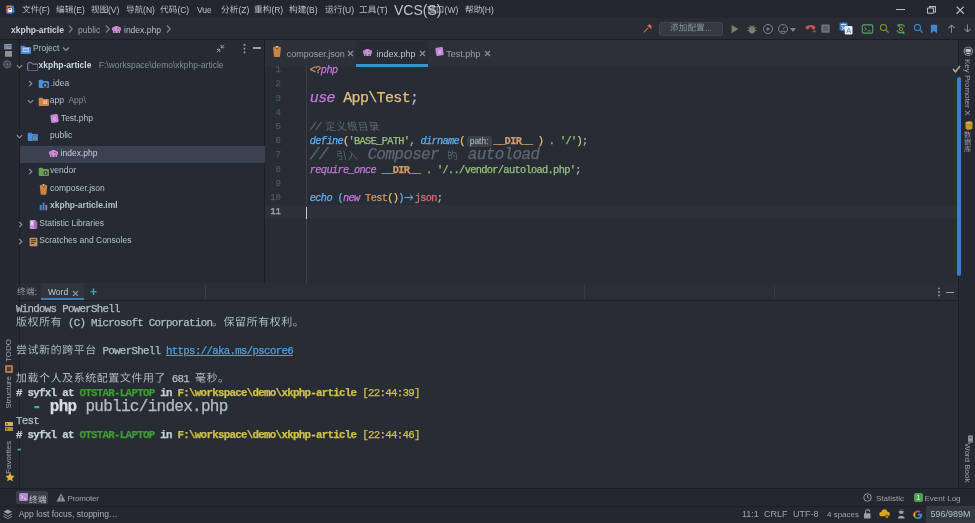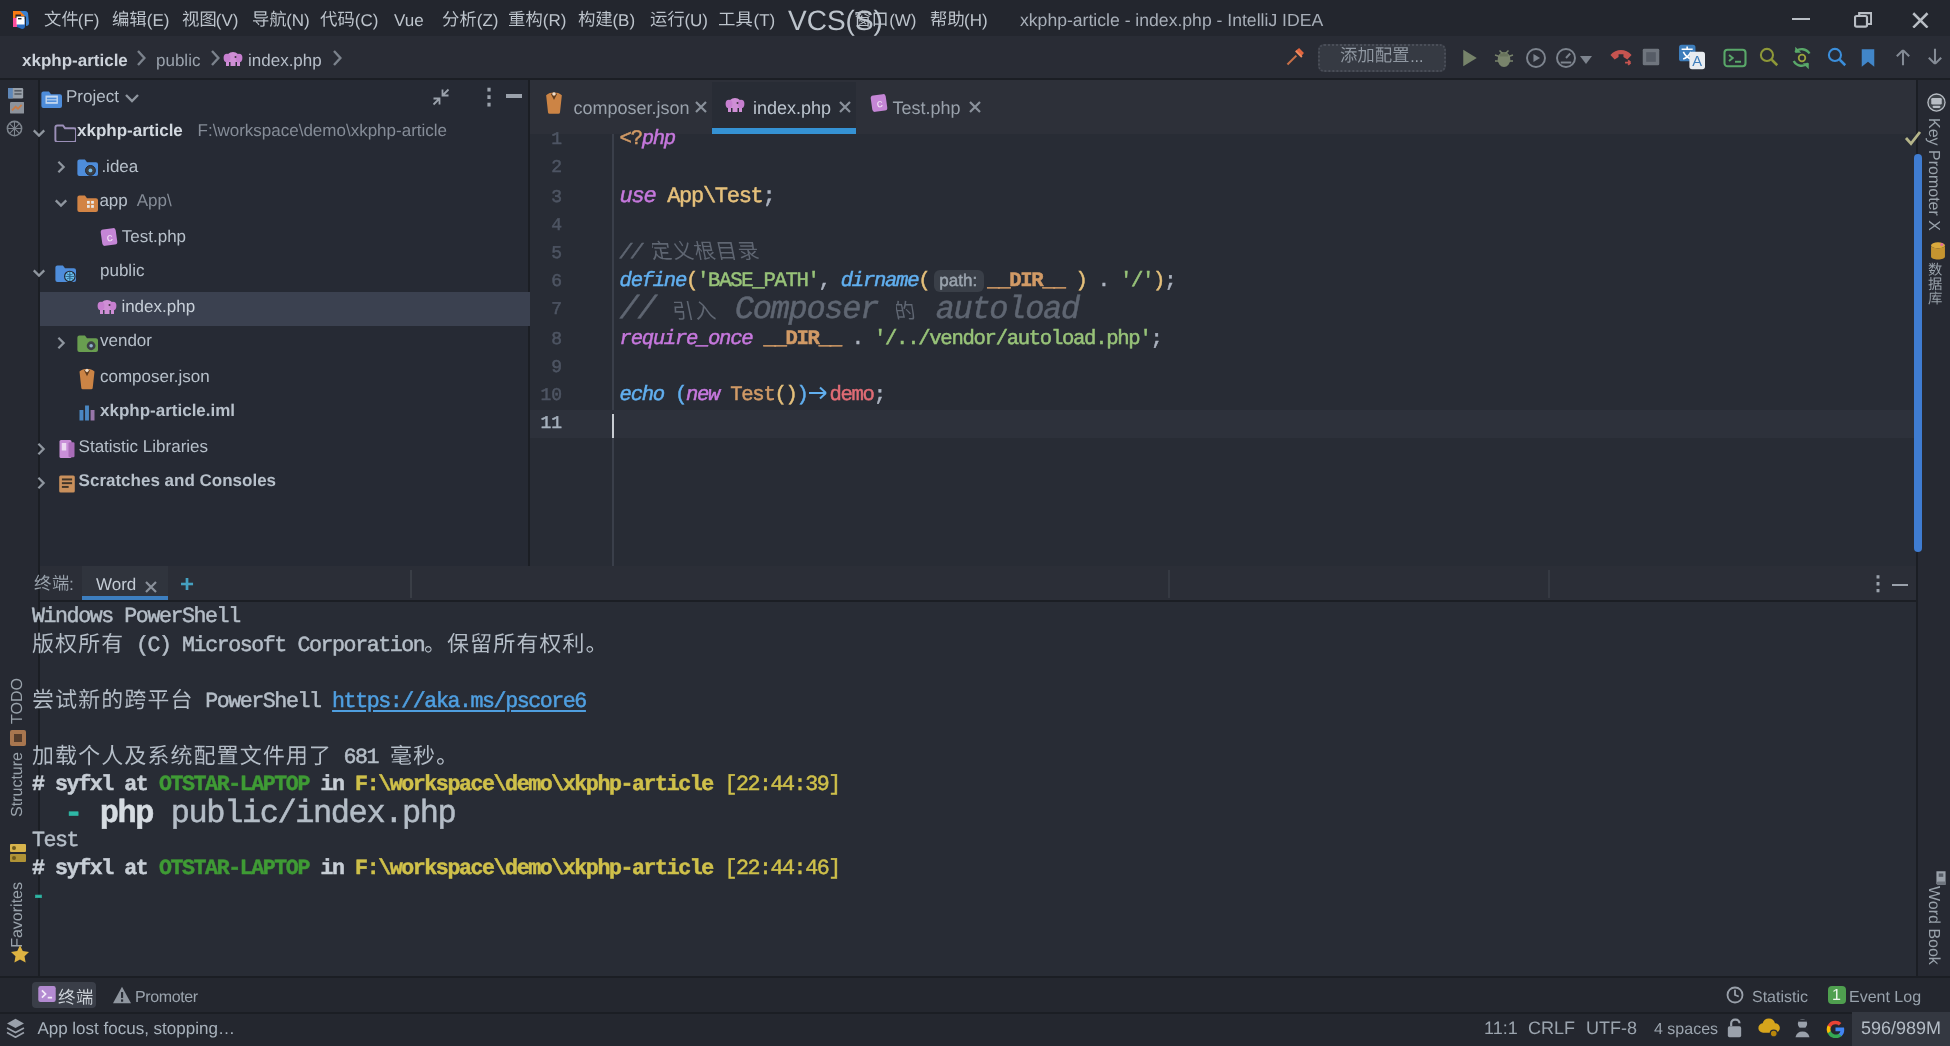--- a/index.html
+++ b/index.html
@@ -48,21 +48,20 @@
     <div class="abs" style="left:359.4px;top:1px;height:18px;line-height:18px;font-size:8.5px;color:#bdc4cc;white-space:nowrap"><svg width="17.4" height="8.7" viewBox="0 -7.66 17.4 8.70" style="vertical-align:-1.04px;">
         <path fill="currentColor" d="M0.5 -0.6V0.0H8.3V-0.6H4.7V-5.7H7.8V-6.3H0.9V-5.7H4.0V-0.6Z M14.0 -0.7C14.9 -0.3 15.9 0.3 16.5 0.7L17.1 0.2C16.4 -0.2 15.4 -0.7 14.4 -1.2ZM11.6 -1.2C11.0 -0.7 9.9 -0.1 9.0 0.2C9.2 0.3 9.4 0.6 9.5 0.7C10.4 0.3 11.5 -0.2 12.2 -0.8ZM10.5 -6.9V-1.8H9.2V-1.2H17.0V-1.8H15.7V-6.9ZM11.2 -1.8V-2.6H15.0V-1.8ZM11.2 -5.1H15.0V-4.4H11.2ZM11.2 -5.6V-6.4H15.0V-5.6ZM11.2 -3.9H15.0V-3.1H11.2Z"></path>
       </svg><span>(T)</span></div>
     <div class="abs" style="left:394px;top:1px;height:18px;line-height:18px;font-size:14px;color:#bdc4cc;white-space:nowrap"><span>VCS(S)</span></div>
     <div class="abs" style="left:427.2px;top:1px;height:18px;line-height:18px;font-size:8.5px;color:#bdc4cc;white-space:nowrap"><svg width="17.4" height="8.7" viewBox="0 -7.66 17.4 8.70" style="vertical-align:-1.04px;">
         <path fill="currentColor" d="M3.2 -5.9C2.5 -5.3 1.6 -4.9 0.7 -4.6L1.1 -4.1C2.0 -4.4 3.0 -4.9 3.7 -5.5ZM5.0 -5.5C5.9 -5.1 7.0 -4.5 7.6 -4.1L8.0 -4.5C7.4 -4.9 6.3 -5.5 5.4 -5.9ZM3.8 -5.0C3.6 -4.7 3.4 -4.4 3.2 -4.1H1.4V0.7H2.1V0.3H6.7V0.7H7.4V-4.1H3.9C4.1 -4.3 4.3 -4.6 4.4 -4.8ZM2.1 -0.1V-3.6H6.7V-0.1ZM3.2 -1.9C3.5 -1.8 3.9 -1.6 4.3 -1.4C3.7 -1.1 3.1 -0.8 2.4 -0.7C2.5 -0.6 2.6 -0.4 2.7 -0.3C3.4 -0.5 4.1 -0.7 4.8 -1.2C5.2 -0.9 5.6 -0.7 5.9 -0.4L6.2 -0.8C6.0 -1.0 5.6 -1.2 5.2 -1.5C5.6 -1.8 5.9 -2.2 6.1 -2.8L5.8 -2.9L5.7 -2.9H3.7C3.8 -3.1 3.9 -3.2 3.9 -3.4L3.4 -3.4C3.2 -3.0 2.9 -2.5 2.4 -2.1C2.5 -2.1 2.7 -1.9 2.8 -1.8C3.0 -2.0 3.2 -2.3 3.4 -2.5H5.4C5.2 -2.2 5.0 -1.9 4.7 -1.7C4.3 -1.9 3.9 -2.1 3.5 -2.2ZM3.7 -7.2C3.8 -7.0 3.9 -6.8 4.0 -6.6H0.7V-5.2H1.3V-6.0H7.3V-5.2H8.0V-6.6H4.8C4.7 -6.8 4.5 -7.1 4.4 -7.4Z M9.8 -6.4V0.5H10.5V-0.3H15.6V0.4H16.3V-6.4ZM10.5 -0.9V-5.7H15.6V-0.9Z"></path>
       </svg><span>(W)</span></div>
     <div class="abs" style="left:464.6px;top:1px;height:18px;line-height:18px;font-size:8.5px;color:#bdc4cc;white-space:nowrap"><svg width="17.4" height="8.7" viewBox="0 -7.66 17.4 8.70" style="vertical-align:-1.04px;">
         <path fill="currentColor" d="M2.4 -7.3V-6.6H0.6V-6.1H2.4V-5.5H0.8V-4.9H2.4V-4.7C2.4 -4.6 2.4 -4.4 2.3 -4.3H0.4V-3.7H2.1C1.8 -3.3 1.3 -3.0 0.6 -2.7C0.7 -2.6 1.0 -2.4 1.1 -2.2C2.0 -2.6 2.5 -3.2 2.8 -3.7H4.7V-4.3H3.0C3.0 -4.4 3.0 -4.6 3.0 -4.7V-4.9H4.5V-5.5H3.0V-6.1H4.6V-6.6H3.0V-7.3ZM5.1 -6.9V-2.6H5.7V-6.4H7.2C7.0 -6.0 6.7 -5.6 6.4 -5.2C7.2 -4.8 7.4 -4.4 7.4 -4.1C7.4 -3.9 7.4 -3.7 7.2 -3.7C7.1 -3.6 7.0 -3.6 6.9 -3.6C6.6 -3.6 6.3 -3.6 5.9 -3.6C6.0 -3.5 6.1 -3.3 6.1 -3.1C6.5 -3.1 6.8 -3.1 7.1 -3.1C7.3 -3.1 7.5 -3.2 7.7 -3.2C7.9 -3.4 8.1 -3.6 8.1 -4.0C8.1 -4.4 7.8 -4.8 7.1 -5.3C7.4 -5.7 7.8 -6.2 8.2 -6.7L7.7 -7.0L7.6 -6.9ZM1.3 -2.3V0.2H2.0V-1.7H4.0V0.7H4.7V-1.7H6.9V-0.5C6.9 -0.4 6.8 -0.4 6.7 -0.3C6.5 -0.3 6.0 -0.3 5.5 -0.4C5.6 -0.2 5.7 0.0 5.7 0.2C6.4 0.2 6.9 0.2 7.2 0.1C7.4 0.0 7.5 -0.2 7.5 -0.5V-2.3H4.7V-3.0H4.0V-2.3Z M14.2 -7.3C14.2 -6.6 14.2 -6.0 14.2 -5.3H12.8V-4.7H14.2C14.0 -2.6 13.6 -0.8 11.9 0.2C12.1 0.3 12.3 0.6 12.4 0.7C14.2 -0.5 14.7 -2.4 14.8 -4.7H16.1C16.1 -1.5 16.0 -0.4 15.8 -0.1C15.7 0.0 15.6 0.0 15.4 0.0C15.2 0.0 14.8 0.0 14.3 -0.0C14.4 0.2 14.5 0.4 14.5 0.6C15.0 0.6 15.4 0.7 15.7 0.6C16.0 0.6 16.2 0.5 16.3 0.3C16.6 -0.1 16.7 -1.3 16.8 -5.0C16.8 -5.1 16.8 -5.3 16.8 -5.3H14.8C14.8 -6.0 14.8 -6.6 14.8 -7.3ZM9.0 -0.8 9.1 -0.2C10.2 -0.4 11.6 -0.7 13.0 -1.1L12.9 -1.7L12.5 -1.5V-6.9H9.6V-0.9ZM10.2 -1.1V-2.6H11.8V-1.4ZM10.2 -4.4H11.8V-3.1H10.2ZM10.2 -5.0V-6.3H11.8V-5.0Z"></path>
       </svg><span>(H)</span></div>
-<div class="abs" style="left:510px;top:1px;height:18px;line-height:18px;font-size:8.8px;color:#a7aeb8">xkphp-article - index.php - IntelliJ IDEA</div>
 
 <div class="abs" style="left:896px;top:8.6px;width:9px;height:1.8px;background:#b9bec5"></div>
 <svg class="abs" style="left:926.5px;top:5.8px" width="9" height="8" viewBox="0 0 9 8">
  <rect x="0.5" y="2" width="6" height="5.3" rx="0.8" fill="none" stroke="#b9bec5" stroke-width="1.1"></rect>
  <path d="M2.6 2V0.6h6V6H7" fill="none" stroke="#b9bec5" stroke-width="1.1"></path>
     </svg>
 <svg class="abs" style="left:956.4px;top:5.5px" width="8.4" height="8.4" viewBox="0 0 8 8">
  <path d="M0.6 0.6L7.4 7.4M7.4 0.6L0.6 7.4" stroke="#b9bec5" stroke-width="1.2"></path>
     </svg>
 </div>
@@ -312,21 +311,21 @@
 <div class="abs" style="left:39.3px;top:214.7px;height:17.5px;line-height:17.5px;font-size:8.5px;font-weight:normal;color:#b7c0ca;white-space:nowrap">Statistic Libraries</div>
 <svg class="abs" style="left:17px;top:238px" width="7" height="7" viewBox="0 0 8 8">
     <path d="M2.5 1l3 3-3 3" stroke="#8f969f" stroke-width="1.3" fill="none"></path>
   </svg>
 <svg class="abs" style="left:28.7px;top:236.5px" width="9" height="10" viewBox="0 0 12 13">
     <rect x="0.8" y="0.8" width="10.4" height="11.4" rx="1" fill="#c9905c"></rect>
     <rect x="2.6" y="2.8" width="6.8" height="1.3" fill="#3e3428"></rect>
     <rect x="2.6" y="5.3" width="6.8" height="1.3" fill="#3e3428"></rect>
     <rect x="2.6" y="7.8" width="4.5" height="1.3" fill="#3e3428"></rect>
   </svg>
-<div class="abs" style="left:39.3px;top:232.2px;height:17.5px;line-height:17.5px;font-size:8.5px;font-weight:bold;color:#b7c0ca;white-space:nowrap">Scratches and Consoles</div>
+<div class="abs" style="left:39.3px;top:232.2px;height:17.5px;line-height:17.5px;font-size:8.5px;font-weight:normal;color:#b7c0ca;white-space:nowrap">Scratches and Consoles</div>
 <div class="abs" style="left:265px;top:40px;width:693px;height:26.5px;background:#2d3039"></div>
 <div class="abs" style="left:356px;top:41px;width:72px;height:22.5px;background:#282c35"></div>
 <div class="abs" style="left:356px;top:63.5px;width:72px;height:3px;background:#3592d4"></div>
 <svg class="abs" style="left:272px;top:46px" width="10" height="11" viewBox="0 0 12 14">
     <path d="M1 2C2.5 0.7 4 0.3 6 0.3S9.5 0.7 11 2l-1.2 11a1 1 0 01-1 .9H3.2a1 1 0 01-1-.9z" fill="#cc8445"></path>
     <path d="M4.5 1l1.5 3 1.5-3" fill="none" stroke="#5c3a1e" stroke-width="1"></path>
     <circle cx="6" cy="1.2" r="1.1" fill="#f0dfce"></circle>
   </svg>
 <div class="abs" style="left:286.7px;top:46px;height:17px;line-height:17px;font-size:9px;color:#99a1ab">composer.json</div>
 <svg class="abs" style="left:347px;top:50px" width="7" height="7" viewBox="0 0 7 7">
@@ -359,34 +358,34 @@
 <div class="abs mono" style="left:265px;top:91.6px;width:16px;height:14.2px;line-height:14.2px;font-size:9px;text-align:right;color:#4e5563">3</div>
 <div class="abs mono" style="left:265px;top:105.8px;width:16px;height:14.2px;line-height:14.2px;font-size:9px;text-align:right;color:#4e5563">4</div>
 <div class="abs mono" style="left:265px;top:120.0px;width:16px;height:14.2px;line-height:14.2px;font-size:9px;text-align:right;color:#4e5563">5</div>
 <div class="abs mono" style="left:265px;top:134.2px;width:16px;height:14.2px;line-height:14.2px;font-size:9px;text-align:right;color:#4e5563">6</div>
 <div class="abs mono" style="left:265px;top:148.39999999999998px;width:16px;height:14.2px;line-height:14.2px;font-size:9px;text-align:right;color:#4e5563">7</div>
 <div class="abs mono" style="left:265px;top:162.6px;width:16px;height:14.2px;line-height:14.2px;font-size:9px;text-align:right;color:#4e5563">8</div>
 <div class="abs mono" style="left:265px;top:176.8px;width:16px;height:14.2px;line-height:14.2px;font-size:9px;text-align:right;color:#4e5563">9</div>
 <div class="abs mono" style="left:265px;top:191.0px;width:16px;height:14.2px;line-height:14.2px;font-size:9px;text-align:right;color:#4e5563">10</div>
 <div class="abs mono" style="left:265px;top:205.2px;width:16px;height:14.2px;line-height:14.2px;font-size:9px;text-align:right;color:#a6b0bd">11</div>
 <div class="abs mono" style="left:309.8px;top:63.2px;height:14.2px;line-height:14.2px;font-size:10.3px;letter-spacing:-0.65px;white-space:pre;color:#abb2bf"><span style="color:#d19a66">&lt;?</span><span style="color:#c678dd;font-style:italic">php</span></div>
-<div class="abs mono" style="left:309.8px;top:91.6px;height:14.2px;line-height:14.2px;font-size:11px;letter-spacing:-0.65px;white-space:pre;color:#abb2bf"><span style="color:#c678dd;font-style:italic">use</span><span style="color:#abb2bf"> </span><span style="color:#e5c07b">App\Test</span><span style="color:#abb2bf">;</span></div>
+<div class="abs mono" style="left:309.8px;top:91.6px;height:14.2px;line-height:14.2px;font-size:15px;letter-spacing:-0.65px;white-space:pre;color:#abb2bf"><span style="color:#c678dd;font-style:italic">use</span><span style="color:#abb2bf"> </span><span style="color:#e5c07b">App\Test</span><span style="color:#abb2bf">;</span></div>
 <div class="abs mono" style="left:309.8px;top:120.0px;height:14.2px;line-height:14.2px;font-size:10.3px;letter-spacing:-0.65px;white-space:pre;color:#abb2bf"><span style="color:#5f6672;font-style:italic">// </span><svg width="54.6" height="10.4" viewBox="0 -9.15 54.6 10.40" style="vertical-align:-1.25px;">
       <path fill="#5f6672" d="M1.5 -3.9C1.7 -2.0 1.4 -0.6 0.4 0.3C0.7 0.5 1.0 0.7 1.2 0.9C1.8 0.3 2.1 -0.5 2.3 -1.5C3.6 0.3 5.2 0.7 7.4 0.7H9.8C9.8 0.4 9.9 0.1 10.0 -0.1C9.5 -0.1 7.7 -0.1 7.3 -0.1C6.7 -0.1 6.1 -0.1 5.5 -0.2L5.1 -2.3H8.2L8.1 -3.1H5.0L4.6 -4.8H7.3L7.1 -5.5H1.0L1.2 -4.8H3.8L4.7 -0.5C3.8 -0.8 3.0 -1.4 2.3 -2.5C2.4 -2.9 2.3 -3.4 2.3 -3.8ZM2.6 -8.6C2.9 -8.3 3.1 -7.9 3.3 -7.6H-0.7L-0.3 -5.3H0.5L0.2 -6.8H7.3L7.6 -5.3H8.4L8.0 -7.6H4.2C4.0 -7.9 3.7 -8.4 3.4 -8.8Z M13.4 -8.5C14.0 -7.7 14.7 -6.7 15.0 -6.0L15.6 -6.3C15.3 -7.0 14.6 -8.0 14.0 -8.8ZM17.5 -8.0C17.3 -6.0 16.7 -4.2 15.6 -2.8C14.0 -4.1 12.6 -5.8 11.6 -7.5L10.9 -7.3C12.1 -5.4 13.5 -3.6 15.1 -2.2C14.2 -1.2 12.9 -0.4 11.3 0.2C11.5 0.3 11.8 0.6 11.9 0.8C13.6 0.2 14.8 -0.6 15.8 -1.7C17.2 -0.6 18.8 0.3 20.6 0.8C20.6 0.6 20.8 0.3 21.0 0.1C19.2 -0.4 17.7 -1.2 16.3 -2.2C17.4 -3.8 18.0 -5.6 18.3 -7.7Z M22.1 -8.7 22.5 -6.7H20.9L21.1 -6.0H22.6C22.6 -4.6 22.3 -2.9 21.8 -2.0C21.9 -1.9 22.2 -1.5 22.3 -1.3C22.7 -2.0 22.9 -3.1 23.1 -4.3L24.1 0.8H24.8L23.7 -4.5C24.1 -4.0 24.6 -3.4 24.8 -3.1L25.1 -3.6C24.9 -3.9 23.8 -5.1 23.5 -5.5L23.4 -6.0H24.6L24.5 -6.7H23.3L22.8 -8.7ZM29.0 -5.7 29.3 -4.4H26.2L25.9 -5.7ZM28.9 -6.3H25.8L25.5 -7.6H28.6ZM26.5 0.8C26.7 0.7 27.0 0.6 29.0 0.0C29.0 -0.2 28.9 -0.5 28.8 -0.7L27.0 -0.2L26.3 -3.7H27.3C28.3 -1.6 29.7 -0.0 31.5 0.8C31.6 0.5 31.7 0.2 31.9 0.1C30.9 -0.3 30.1 -0.8 29.4 -1.6C29.9 -1.9 30.5 -2.4 31.0 -2.8L30.3 -3.4C30.0 -3.0 29.4 -2.5 29.0 -2.2C28.6 -2.6 28.3 -3.1 28.0 -3.7H30.2L29.2 -8.3H24.6L26.2 -0.5C26.3 -0.1 26.2 0.1 26.0 0.2C26.2 0.3 26.4 0.7 26.5 0.8Z M34.2 -4.9H39.6L40.0 -3.2H34.5ZM34.0 -5.6 33.6 -7.3H39.1L39.5 -5.6ZM34.7 -2.4H40.1L40.5 -0.7H35.0ZM32.7 -8.1 34.6 0.8H35.3L35.2 0.1H40.7L40.8 0.8H41.6L39.8 -8.1Z M44.4 -3.3C45.1 -2.9 46.1 -2.3 46.6 -1.9L47.0 -2.5C46.5 -2.9 45.5 -3.4 44.8 -3.8ZM43.4 -8.2 43.5 -7.4H49.8L50.0 -6.5H44.0L44.2 -5.8H50.1L50.2 -4.8H43.4L43.5 -4.1H47.6L48.0 -2.2C46.6 -1.6 45.2 -0.9 44.3 -0.6L44.8 0.1C45.8 -0.3 47.0 -0.9 48.2 -1.5L48.5 -0.0C48.5 0.1 48.5 0.2 48.3 0.2C48.1 0.2 47.5 0.2 46.9 0.2C47.1 0.4 47.3 0.7 47.3 0.9C48.2 0.9 48.7 0.9 49.0 0.7C49.3 0.6 49.4 0.4 49.3 -0.0L48.7 -2.5C49.9 -1.1 51.4 -0.1 53.2 0.4C53.2 0.2 53.4 -0.1 53.5 -0.3C52.4 -0.6 51.3 -1.1 50.3 -1.8C50.9 -2.2 51.6 -2.8 52.1 -3.4L51.3 -3.8C50.9 -3.4 50.3 -2.8 49.7 -2.3C49.3 -2.8 48.8 -3.3 48.5 -3.8L48.4 -4.1H52.6L52.4 -4.8H51.0C50.9 -5.9 50.7 -7.2 50.5 -8.2L49.9 -8.2L49.8 -8.2Z"></path>
     </svg></div>
 <div class="abs mono" style="left:309.8px;top:134.2px;height:14.2px;line-height:14.2px;font-size:10.3px;letter-spacing:-0.65px;white-space:pre;color:#abb2bf"><span style="color:#61afef;font-style:italic">define</span><span style="color:#e5c07b">(</span><span style="color:#98c379">'BASE_PATH'</span><span style="color:#abb2bf">, </span><span style="color:#61afef;font-style:italic">dirname</span><span style="color:#e5c07b">(</span><span style="display:inline-block;background:#3a3f48;color:#9aa3ad;font-family:'Liberation Sans',sans-serif;font-size:8.5px;font-style:normal;letter-spacing:0;border-radius:3px;padding:0 3px;line-height:11px;vertical-align:0.5px;margin:0 2px">path:</span><span style="color:#d19a66;font-weight:bold">__DIR__</span><span style="color:#e5c07b"> )</span><span style="color:#abb2bf"> . </span><span style="color:#98c379">'/'</span><span style="color:#e5c07b">)</span><span style="color:#abb2bf">;</span></div>
 <div class="abs mono" style="left:309.8px;top:148.39999999999998px;height:14.2px;line-height:14.2px;font-size:16px;letter-spacing:-0.65px;white-space:pre;color:#abb2bf"><span style="color:#5f6672;font-style:italic">// </span><svg width="21.8" height="10.4" viewBox="0 -9.15 21.8 10.40" style="vertical-align:-1.25px;">
       <path fill="#5f6672" d="M6.3 -8.6 8.3 0.8H9.1L7.1 -8.6ZM0.2 -5.9C0.3 -4.9 0.4 -3.7 0.3 -2.8H4.3C4.5 -1.1 4.5 -0.3 4.3 -0.1C4.2 -0.0 4.1 0.0 3.8 0.0C3.6 0.0 2.9 -0.0 2.2 -0.1C2.4 0.2 2.6 0.5 2.6 0.7C3.3 0.8 4.0 0.8 4.3 0.7C4.7 0.7 4.9 0.7 5.1 0.4C5.3 0.1 5.3 -0.9 5.0 -3.2C5.0 -3.3 5.0 -3.6 5.0 -3.6H1.1C1.1 -4.1 1.1 -4.6 1.1 -5.2H4.6L3.9 -8.3H-0.6L-0.5 -7.6H3.3L3.6 -5.9Z M12.3 -7.9C13.1 -7.4 13.8 -6.8 14.4 -6.1C14.3 -3.2 13.5 -1.1 11.4 0.1C11.6 0.3 12.0 0.6 12.2 0.8C14.1 -0.5 15.0 -2.4 15.2 -5.1C16.8 -3.0 18.1 -0.6 20.7 0.7C20.7 0.5 20.8 0.1 20.9 -0.2C17.0 -2.2 16.5 -6.1 12.7 -8.5Z"></path>
     </svg><span style="color:#5f6672;font-style:italic"> Composer </span><svg width="10.9" height="10.4" viewBox="0 -9.15 10.9 10.40" style="vertical-align:-1.25px;">
       <path fill="#5f6672" d="M4.8 -4.4C5.5 -3.6 6.5 -2.6 6.9 -2.0L7.5 -2.4C7.0 -3.0 6.1 -4.0 5.3 -4.7ZM0.7 -8.8C0.7 -8.3 0.6 -7.6 0.6 -7.1H-0.6L1.0 0.6H1.7L1.6 -0.3H4.5L3.0 -7.1H1.3C1.4 -7.5 1.5 -8.1 1.5 -8.6ZM0.3 -6.4H2.5L2.9 -4.2H0.7ZM1.4 -1.0 0.9 -3.5H3.1L3.6 -1.0ZM4.4 -8.8C4.3 -7.3 4.1 -5.9 3.6 -5.0C3.8 -4.9 4.1 -4.7 4.3 -4.5C4.6 -5.0 4.8 -5.7 4.9 -6.4H7.6C8.3 -2.2 8.5 -0.6 8.2 -0.2C8.1 -0.1 8.0 -0.1 7.8 -0.1C7.6 -0.1 7.0 -0.1 6.3 -0.1C6.4 0.1 6.6 0.4 6.7 0.6C7.3 0.6 7.9 0.7 8.2 0.6C8.6 0.6 8.8 0.5 9.0 0.2C9.3 -0.3 9.1 -1.9 8.2 -6.7C8.2 -6.8 8.2 -7.1 8.2 -7.1H5.0C5.1 -7.6 5.1 -8.1 5.2 -8.6Z"></path>
     </svg><span style="color:#5f6672;font-style:italic"> autoload</span></div>
 <div class="abs mono" style="left:309.8px;top:162.6px;height:14.2px;line-height:14.2px;font-size:10.3px;letter-spacing:-0.65px;white-space:pre;color:#abb2bf"><span style="color:#c678dd;font-style:italic">require_once</span><span style="color:#abb2bf"> </span><span style="color:#d19a66;font-weight:bold">__DIR__</span><span style="color:#abb2bf"> . </span><span style="color:#98c379">'/../vendor/autoload.php'</span><span style="color:#abb2bf">;</span></div>
 <div class="abs mono" style="left:309.8px;top:191.0px;height:14.2px;line-height:14.2px;font-size:10.3px;letter-spacing:-0.65px;white-space:pre;color:#abb2bf"><span style="color:#61afef;font-style:italic">echo</span><span style="color:#abb2bf"> </span><span style="color:#61afef">(</span><span style="color:#c678dd;font-style:italic">new</span><span style="color:#abb2bf"> </span><span style="color:#d19a66">Test</span><span style="color:#e5c07b">()</span><span style="color:#61afef">)</span><svg width="10.9" height="9" viewBox="0 0 10.9 9" style="vertical-align:-0.5px">
       <path d="M0.5 4.5h8.5M9 4.5l-3-2.8M9 4.5l-3 2.8" stroke="#61afef" stroke-width="1" fill="none"></path>
-    </svg><span style="color:#e06c75">demo</span><span style="color:#abb2bf">;</span></div>
+    </svg><span style="color:#e06c75">json</span><span style="color:#abb2bf">;</span></div>
 <div class="abs" style="left:306px;top:206.5px;width:1.2px;height:12px;background:#c8ccd2"></div>
 <svg class="abs" style="left:951.5px;top:65px" width="9" height="8" viewBox="0 0 9 8">
     <path d="M1 4l2.5 2.8L8 1" stroke="#b5b58a" stroke-width="1.4" fill="none"></path>
   </svg>
 <div class="abs" style="left:956.5px;top:77px;width:4.5px;height:199px;background:#3f7cd1;border-radius:2px"></div>
 <div class="abs" style="left:20px;top:301px;width:938px;height:187px;background:#282c35"></div>
 
 <div class="abs" style="left:20px;top:283px;width:938px;height:18px;background:#2b2e37;border-bottom:1px solid #1b1e24"></div>
 <div class="abs" style="left:16.5px;top:284px;height:17px;line-height:17px;font-size:8.7px;color:#9aa3ad"><svg width="18.0" height="8.7" viewBox="0 -7.66 18.0 8.70" style="vertical-align:-1.04px;">
       <path fill="currentColor" d="M0.3 -0.5 0.4 0.2C1.3 0.0 2.4 -0.2 3.5 -0.5L3.4 -1.0C2.3 -0.8 1.1 -0.6 0.3 -0.5ZM4.9 -2.3C5.5 -2.1 6.3 -1.6 6.7 -1.3L7.1 -1.8C6.7 -2.1 5.9 -2.5 5.3 -2.7ZM3.9 -0.7C5.1 -0.4 6.6 0.2 7.4 0.7L7.8 0.2C7.0 -0.3 5.5 -0.9 4.3 -1.2ZM5.1 -7.3C4.8 -6.5 4.1 -5.6 3.2 -4.9L3.4 -5.1L2.8 -5.4C2.7 -5.1 2.5 -4.8 2.3 -4.5L1.2 -4.4C1.7 -5.2 2.2 -6.1 2.6 -7.1L2.0 -7.3C1.6 -6.3 1.0 -5.1 0.8 -4.9C0.6 -4.6 0.4 -4.3 0.3 -4.3C0.3 -4.1 0.5 -3.8 0.5 -3.7C0.6 -3.7 0.8 -3.8 1.9 -3.9C1.5 -3.4 1.2 -2.9 1.0 -2.8C0.7 -2.4 0.5 -2.2 0.3 -2.2C0.4 -2.0 0.5 -1.7 0.5 -1.6C0.7 -1.7 1.0 -1.8 3.3 -2.1C3.3 -2.3 3.3 -2.5 3.3 -2.7L1.4 -2.4C2.1 -3.1 2.7 -4.0 3.2 -4.8C3.4 -4.7 3.6 -4.5 3.7 -4.4C4.0 -4.7 4.3 -5.0 4.6 -5.3C4.8 -4.9 5.2 -4.5 5.5 -4.1C4.8 -3.6 4.1 -3.2 3.3 -2.9C3.4 -2.8 3.6 -2.5 3.7 -2.3C4.5 -2.7 5.3 -3.1 5.9 -3.7C6.6 -3.1 7.3 -2.6 8.1 -2.3C8.2 -2.5 8.4 -2.7 8.5 -2.9C7.8 -3.1 7.0 -3.6 6.4 -4.1C7.0 -4.7 7.5 -5.4 7.8 -6.2L7.4 -6.4L7.3 -6.4H5.3C5.5 -6.7 5.6 -6.9 5.8 -7.2ZM5.0 -5.8H7.0C6.7 -5.3 6.3 -4.9 5.9 -4.5C5.5 -4.9 5.2 -5.3 5.0 -5.8Z M9.4 -5.7V-5.1H12.4V-5.7ZM9.7 -4.6C9.9 -3.6 10.1 -2.3 10.1 -1.4L10.6 -1.5C10.6 -2.4 10.4 -3.7 10.2 -4.6ZM10.3 -7.0C10.5 -6.6 10.8 -6.1 10.9 -5.8L11.5 -6.0C11.3 -6.3 11.1 -6.8 10.9 -7.2ZM12.5 -2.8V0.7H13.1V-2.2H13.9V0.6H14.4V-2.2H15.2V0.6H15.7V-2.2H16.6V0.1C16.6 0.2 16.5 0.2 16.4 0.2C16.4 0.2 16.2 0.2 15.9 0.2C16.0 0.3 16.1 0.6 16.1 0.7C16.5 0.7 16.7 0.7 16.9 0.6C17.1 0.5 17.1 0.4 17.1 0.1V-2.8H14.9L15.1 -3.6H17.3V-4.2H12.3V-3.6H14.4C14.4 -3.3 14.3 -3.0 14.2 -2.8ZM12.6 -6.9V-4.8H17.0V-6.9H16.4V-5.4H15.1V-7.3H14.5V-5.4H13.3V-6.9ZM11.5 -4.7C11.4 -3.7 11.2 -2.1 11.0 -1.2C10.4 -1.0 9.8 -0.9 9.4 -0.8L9.5 -0.2C10.3 -0.4 11.4 -0.7 12.4 -0.9L12.3 -1.5L11.5 -1.3C11.7 -2.2 11.9 -3.6 12.1 -4.6Z"></path>

